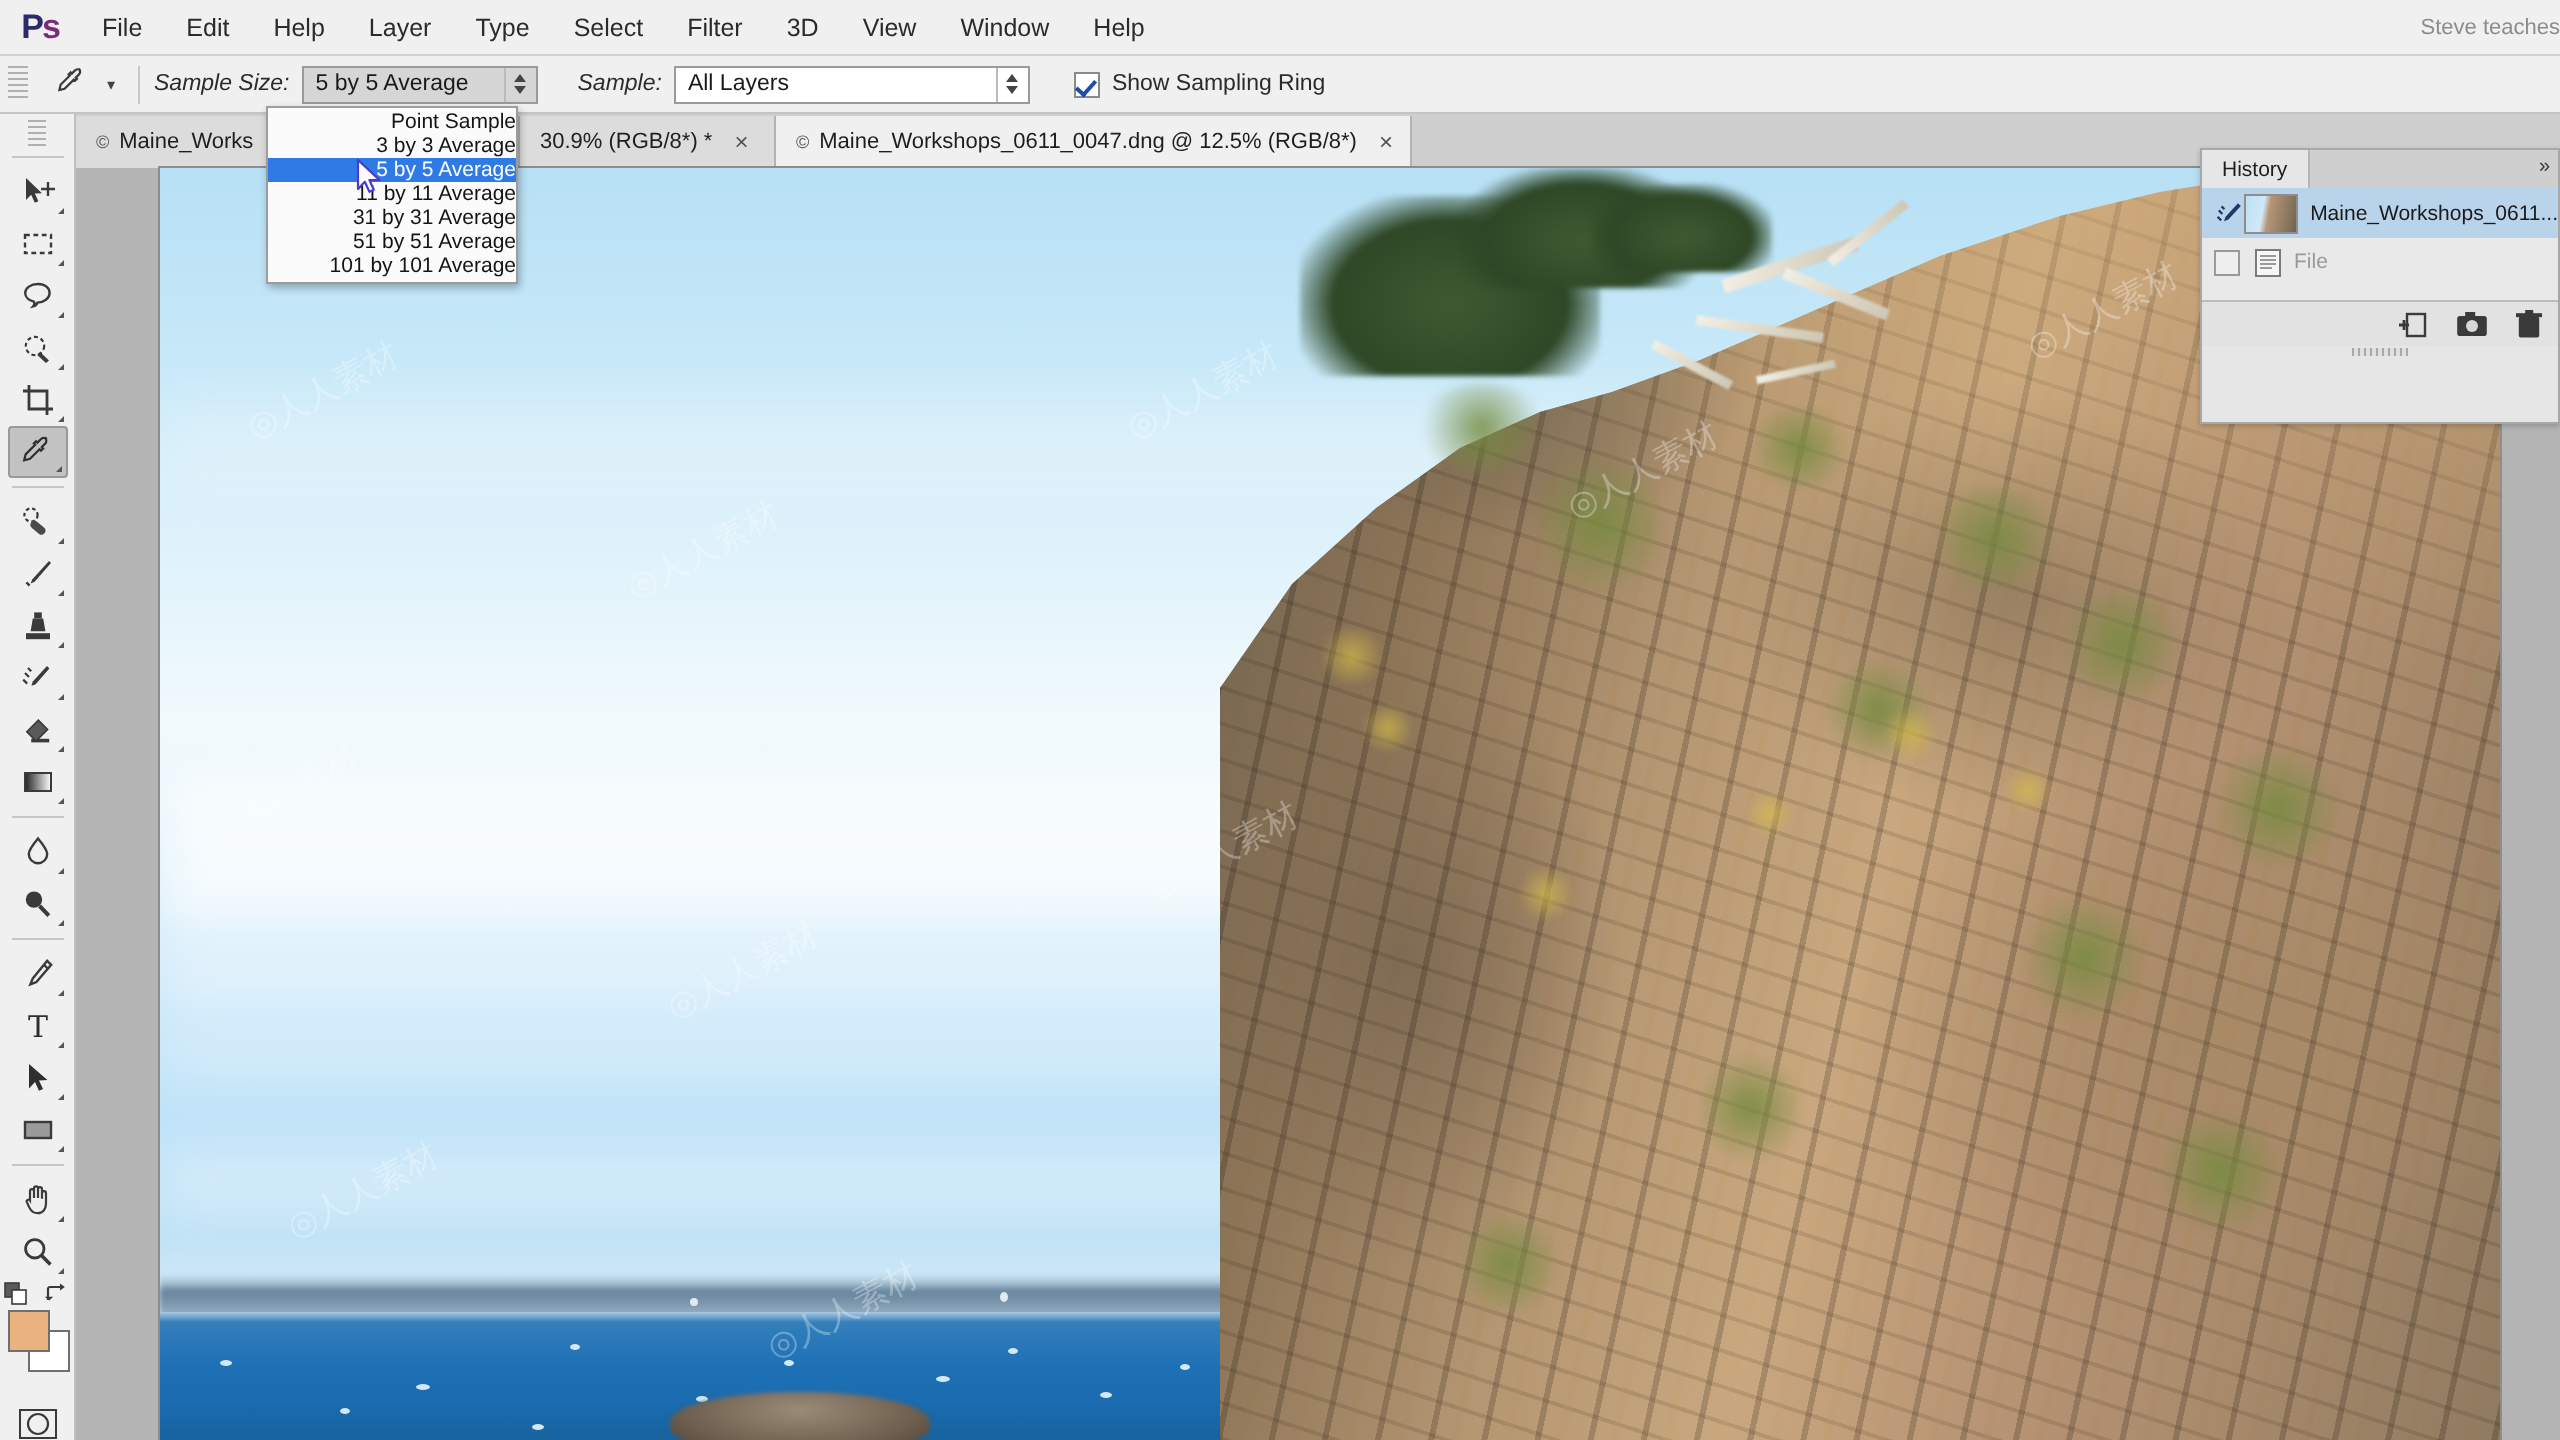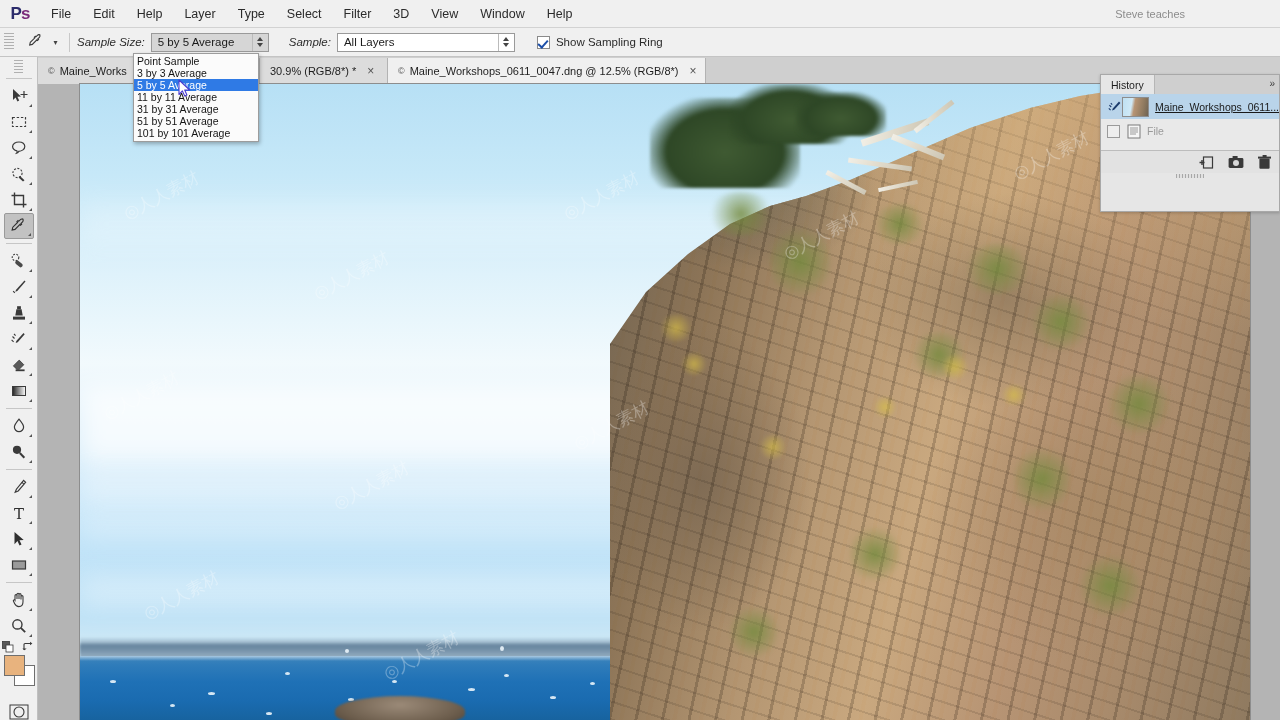--- a/index.html
+++ b/index.html
@@ -26,21 +26,20 @@
   .ps-logo .p { color: #2b2b6b; }
   .ps-logo .s { color: #7a2a7a; }
   .menu-item {
     font-size: 12.5px; color: #2b2b2b;
     padding: 0 11px; height: 28px;
     display: flex; align-items: center;
     cursor: default;
   }
   .menubar-right {
     margin-left: auto; font-size: 11px; color: #8c8c8c;
-    padding-right: 95px;
   }
 
   
   .optionsbar {
     position: absolute; top: 28px; left: 0; width: 1280px; height: 29px;
     background: #f0f0f0;
     border-bottom: 1px solid #c4c4c4;
     display: flex; align-items: center;
   }
   .grip {
@@ -309,21 +308,20 @@
   }
   .hp-arrows {
     position: absolute; right: 5px; top: 3px;
     font-size: 10px; color: #3a3a3a; letter-spacing: -1px;
   }
   .hp-body { background: #e9e9e9; height: 79px; position: relative; }
   .hp-row {
     display: flex; align-items: center; height: 25px;
     padding-left: 7px; font-size: 10.5px; color: #1a1a1a;
     cursor: default;
-    text-decoration: underline;
   }
   .hp-row.sel { background: #b9d4ea; }
   .hp-snap-icon { width: 17px; display: flex; align-items: center; justify-content: center; }
   .hp-thumb {
     width: 36px; height: 20px; margin-right: 6px;
     border: 1px solid #8d8d8d;
     background: linear-gradient(100deg,#bfe0f2 0%, #cfe9f7 34%, #b79474 46%, #8f7a60 78%, #6f6353 100%);
   }
   .hp-row2 { display: flex; align-items: center; height: 24px; padding-left: 6px; }
   .hp-check {
@@ -343,20 +341,21 @@
   }
 
   
   .dropdown {
     position: absolute; left: 133px; top: 53px; width: 126px;
     background: #fbfbfb;
     border: 1px solid #9c9c9c;
     box-shadow: 1px 2px 4px rgba(0,0,0,.28);
     z-index: 60;
     padding: 1px 0 2px;
+    text-align: right;
   }
   .dd-item {
     height: 12px; line-height: 12px;
     font-size: 10.5px; color: #141414;
     padding-left: 3px; white-space: nowrap;
     cursor: default;
   }
   .dd-item.sel { background: #2f7ae5; color: #ffffff; }
   .cursor-arrow {
     position: absolute; left: 178px; top: 79px; z-index: 70;

